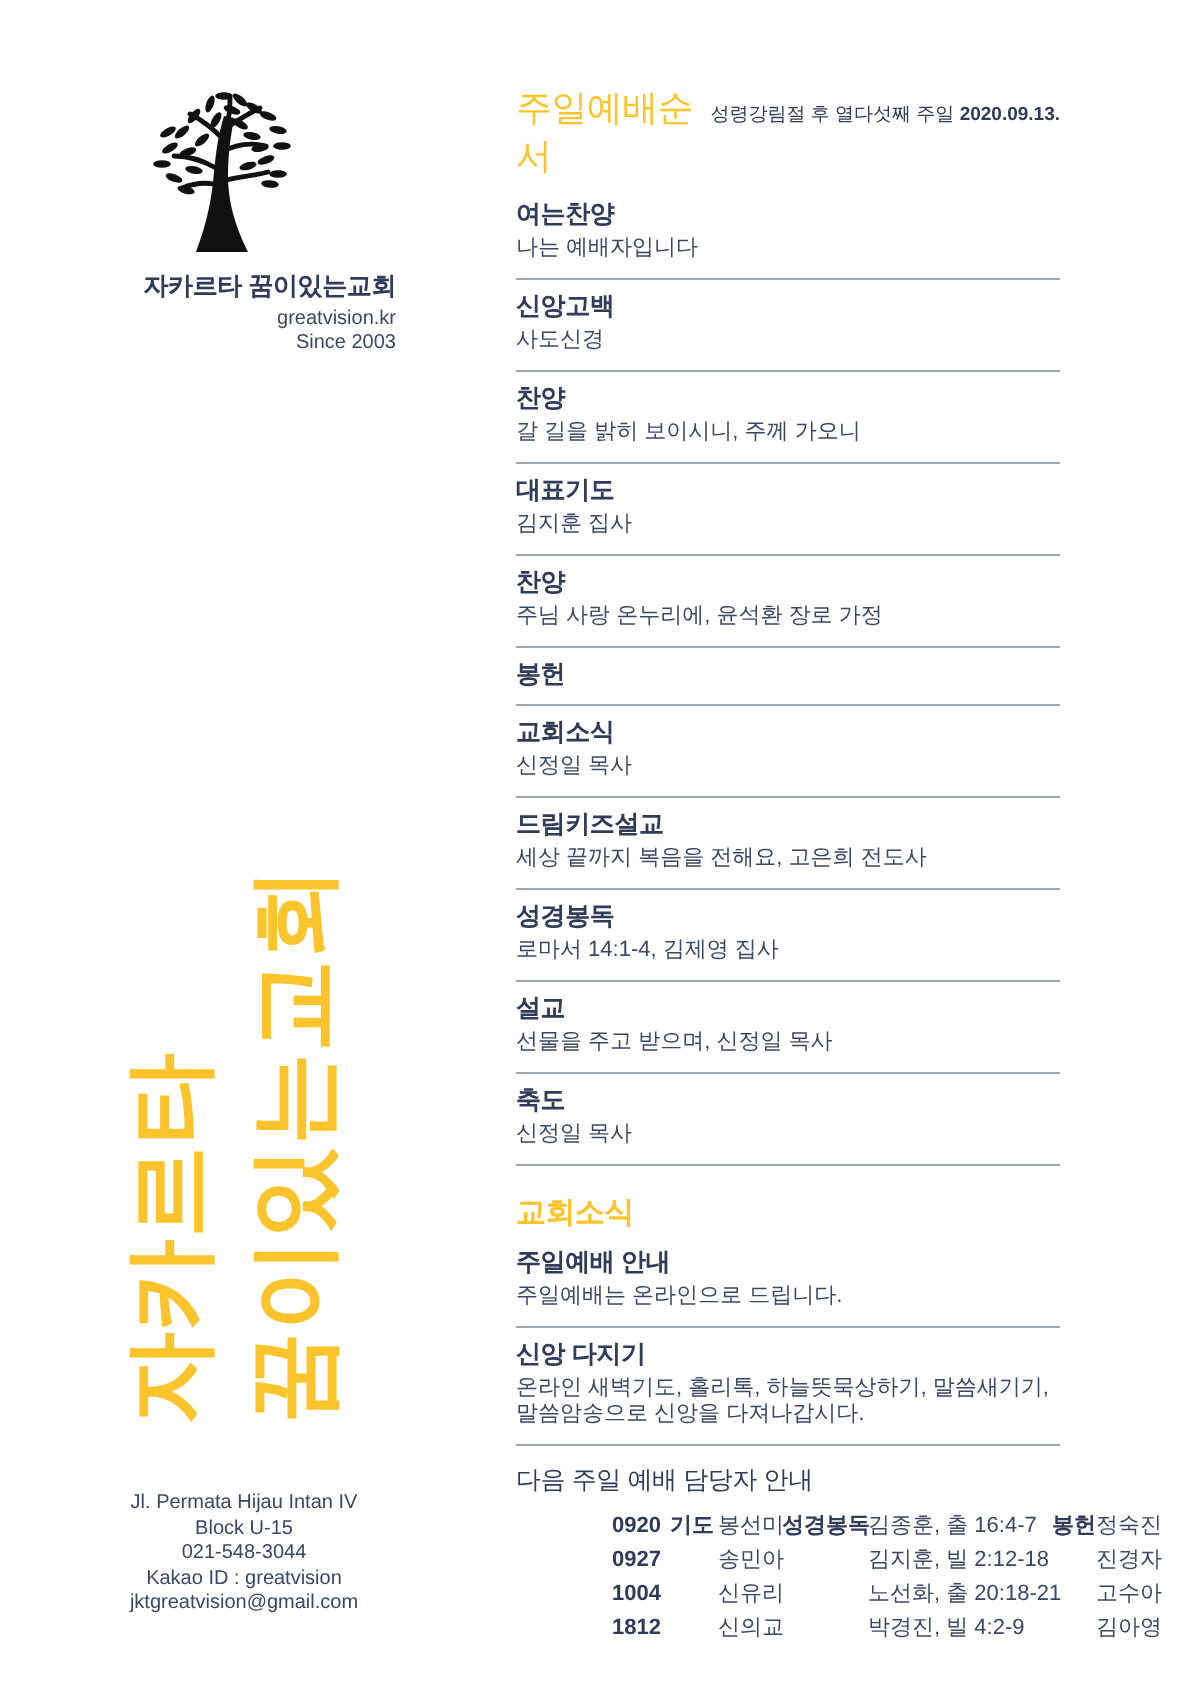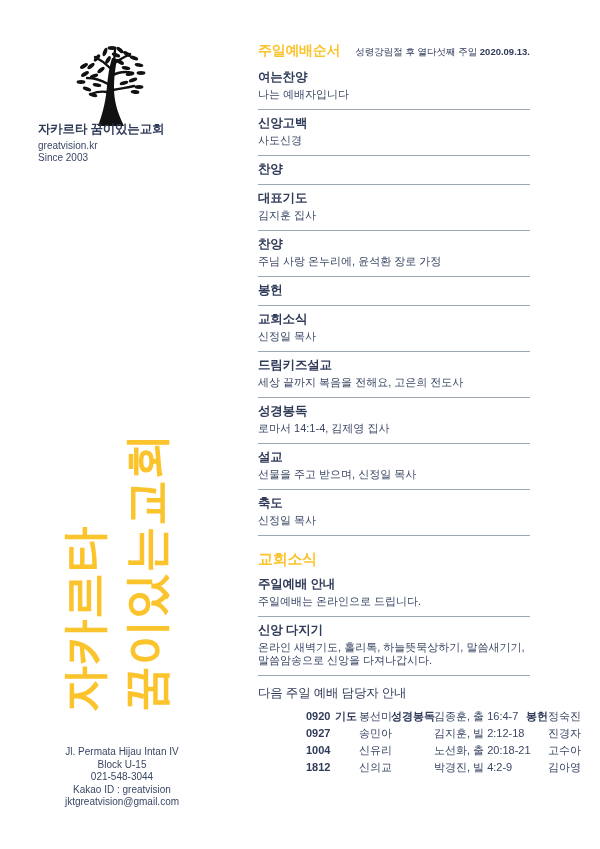--- a/index.html
+++ b/index.html
@@ -8,39 +8,39 @@
     --navy:#3A4765;
     --divider:#9CA6B4;
   }
   *{margin:0;padding:0;box-sizing:border-box;}
   html,body{background:#ffffff;}
   body{font-family:"Liberation Sans","DejaVu Sans",sans-serif;}
   .page{position:relative;width:600px;height:849px;background:#ffffff;overflow:hidden;}
 
   
   .logo{position:absolute;left:72px;top:46px;width:74px;height:80px;}
-  .brand-block{position:absolute;left:38px;top:122px;width:160px;text-align:left;color:var(--navy-dark);}
+  .brand-block{position:absolute;left:38px;top:136px;width:160px;text-align:right;color:var(--navy-dark);}
   .brand-name{font-size:12.5px;font-weight:700;line-height:15px;letter-spacing:-0.2px;}
   .brand-web{font-size:10px;line-height:13px;margin-top:2px;color:var(--navy);}
   .brand-since{font-size:10px;line-height:12px;color:var(--navy);}
 
   .vtext{
     position:absolute;left:-26px;top:509px;width:282px;height:124px;
     transform:rotate(-90deg);
     color:var(--yellow);font-weight:800;font-size:46px;line-height:62px;
     letter-spacing:0.5px;white-space:nowrap;text-align:left;
   }
 
   .contact{position:absolute;left:33px;top:746px;width:178px;text-align:center;
     color:var(--navy);font-size:10px;line-height:12.5px;}
 
   
   .wcol{position:absolute;left:258px;top:42px;width:272px;}
   .w-header{display:flex;align-items:baseline;justify-content:space-between;margin-bottom:4px;}
-  .w-title{font-size:14px;font-weight:700;color:var(--yellow);letter-spacing:-0.3px;}
+  .w-title{font-size:18px;font-weight:400;color:var(--yellow);letter-spacing:-0.3px;}
   .w-sub{font-size:9.5px;color:var(--navy-dark);white-space:nowrap;text-align:center;}
   .w-sub b{font-weight:800;}
 
   .item{padding:6px 0 8px;border-bottom:1px solid var(--divider);}
   .item .label{font-size:12.5px;font-weight:700;line-height:14px;color:var(--navy-dark);letter-spacing:-0.2px;}
   .item .detail{font-size:11px;line-height:13px;margin-top:4px;color:var(--navy);word-break:break-all;}
 
   .news-title{font-size:15px;font-weight:800;color:var(--yellow);margin:14px 0 2px;letter-spacing:-0.3px;}
 
   .sched-title{font-size:12.5px;font-weight:400;color:var(--navy-dark);margin:9px 0 8px;letter-spacing:-0.2px;}
@@ -129,20 +129,21 @@
     <div class="item">
       <div class="label">여는찬양</div>
       <div class="detail">나는 예배자입니다</div>
     </div>
     <div class="item">
       <div class="label">신앙고백</div>
       <div class="detail">사도신경</div>
     </div>
     <div class="item">
       <div class="label">찬양</div>
+      <div class="detail">갈 길을 밝히 보이시니, 주께 가오니</div>
     </div>
     <div class="item">
       <div class="label">대표기도</div>
       <div class="detail">김지훈 집사</div>
     </div>
     <div class="item">
       <div class="label">찬양</div>
       <div class="detail">주님 사랑 온누리에, 윤석환 장로 가정</div>
     </div>
     <div class="item">

